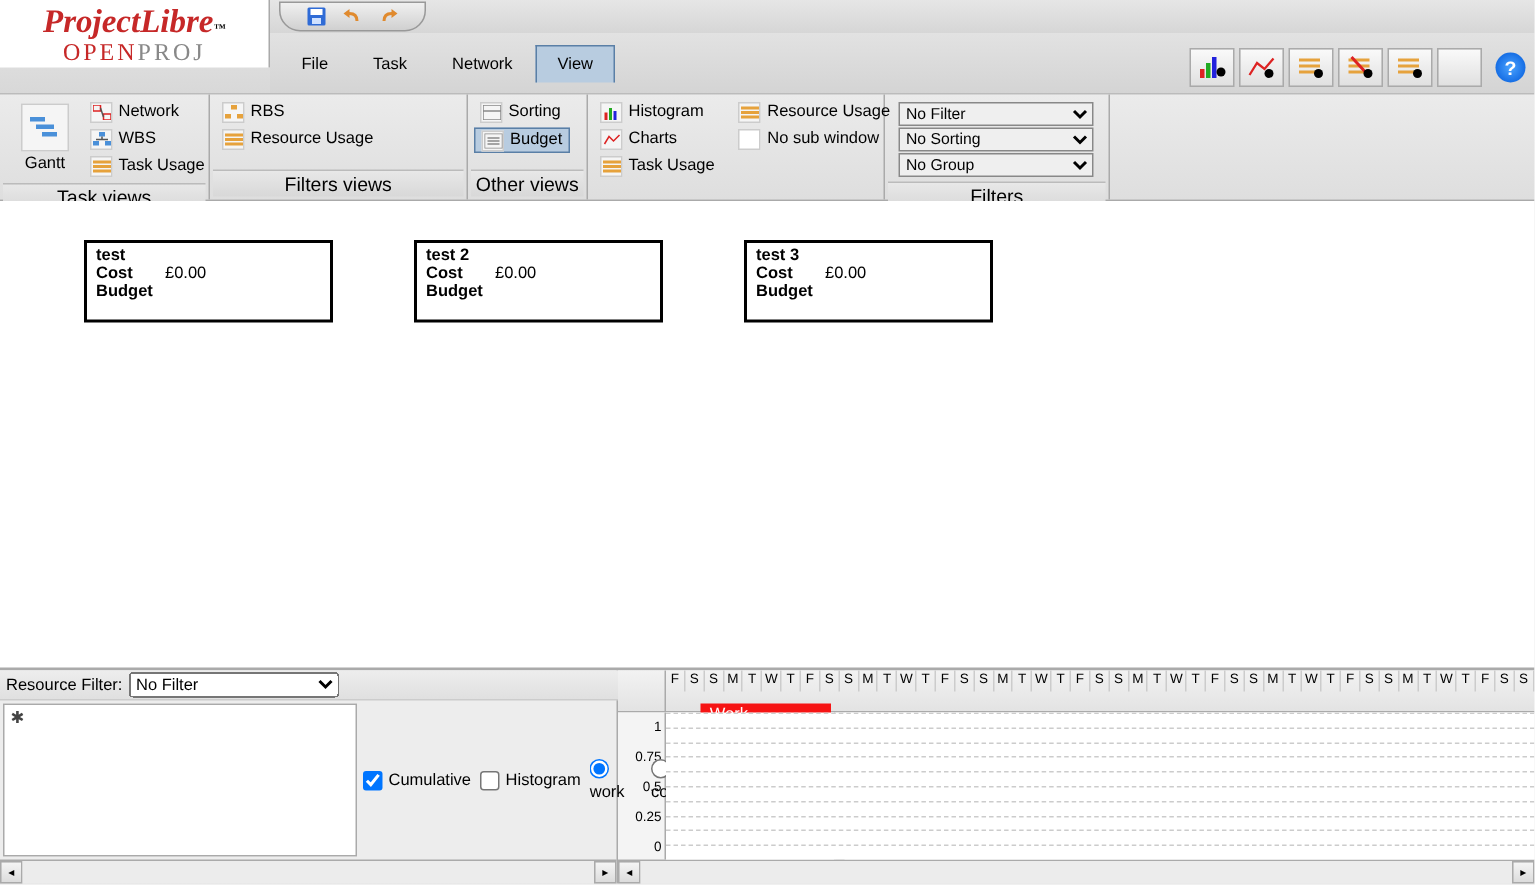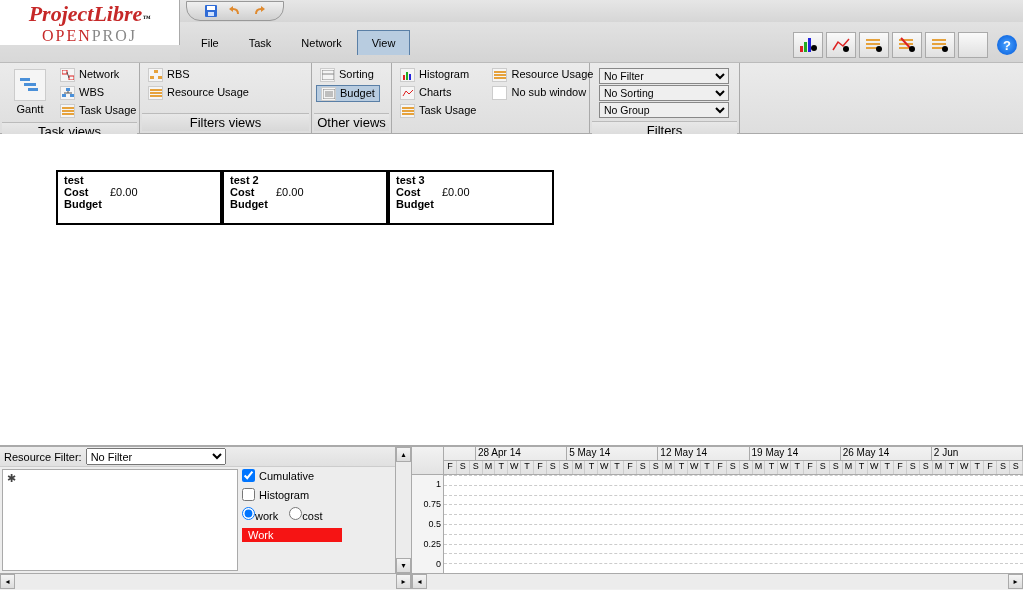--- a/index.html
+++ b/index.html
@@ -35,34 +35,34 @@
 .small-list{display:flex;flex-direction:column;gap:1px}
 .small-btn{display:flex;align-items:flex-start;gap:4px;padding:1px 4px;cursor:pointer;white-space:nowrap;height:17px}
 .small-btn.active{background:#b8cce0;border:1px solid #5a7fa6}
 .small-btn .ic{width:15px;height:14px;background:#f5f5f5;border:1px solid #ccc;display:inline-flex;align-items:center;justify-content:center;flex-shrink:0}
 .small-btn .ic.checkbox{background:#fff}
 .filter-col{display:flex;flex-direction:column;gap:1px;padding:1px 5px}
 .filter-sel{width:130px;height:16px;font-size:10.5px;border:1px solid #888}
 
 
 .main-area{background:#fff;height:312px;overflow:hidden;position:relative;border-bottom:1px solid #aaa}
-.boxes-row{display:flex;padding:36px 0 0 56px}
+.boxes-row{display:flex;gap:54px;padding:26px 0 0 56px}
 .task-box{border:2px solid #000;width:166px;height:55px;padding:2px 6px;font-size:11px}
 .task-box .title{font-weight:bold}
 .task-box .row{display:flex}
 .task-box .row .lbl{width:46px;font-weight:bold}
 
 
 .bottom-panel{height:143px;display:flex;border-top:1px solid #aaa;background:#fff}
 .bottom-left{width:412px;border-right:1px solid #aaa;display:flex;flex-direction:column;background:#ededed}
 .bl-top{height:20px;display:flex;align-items:center;gap:4px;padding:0 4px;border-bottom:1px solid #ccc;background:linear-gradient(#ededed,#e0e0e0)}
 .bl-top select{flex:0 0 140px;height:17px;font-size:11px}
 .bl-body{flex:1;display:flex}
 .bl-list{width:236px;background:#fff;border:1px solid #aaa;margin:2px;overflow:auto;position:relative}
-.bl-opts{flex:1;padding:2px;display:flex;flex-direction:column;gap:6px;position:relative}
+.bl-opts{flex:1;padding:2px;display:flex;flex-direction:row;gap:6px;position:relative}
 .opt-row{display:flex;align-items:center;gap:4px}
 .opt-row input{margin:0}
 .work-box{background:#f61414;color:#fff;padding:1px 6px;width:100px}
 .bl-scrollv{width:16px;background:linear-gradient(#e8e8e8,#d8d8d8);border-left:1px solid #aaa;display:flex;flex-direction:column}
 .sb-btn{height:15px;border:1px solid #aaa;background:linear-gradient(#f5f5f5,#dcdcdc);text-align:center;font-size:8px;line-height:13px;cursor:pointer}
 .sb-track{flex:1;background:#ececec}
 .bl-scrollh{height:16px;background:linear-gradient(#e8e8e8,#d8d8d8);border-top:1px solid #aaa;display:flex}
 .sb-btn-h{width:15px;border:1px solid #aaa;background:linear-gradient(#f5f5f5,#dcdcdc);text-align:center;font-size:8px;line-height:13px;cursor:pointer}
 .sb-track-h{flex:1;background:#ececec}
 
@@ -416,29 +416,20 @@
       <div class="sb-btn-h">◂</div>
       <div class="sb-track-h"></div>
       <div class="sb-btn-h">▸</div>
     </div>
   </div>
 
   <div class="bottom-right">
     <div class="timeline-header">
       <div class="y-axis-spacer"></div>
       <div class="time-cols">
-        <div class="date-row" id="date-row">
-          <div class="first-date" style="border-right:1px solid #aaa;border-bottom:1px solid #aaa"></div>
-        <div class="date-cell">28 Apr 14</div>
-            <div class="date-cell">5 May 14</div>
-            <div class="date-cell">12 May 14</div>
-            <div class="date-cell">19 May 14</div>
-            <div class="date-cell">26 May 14</div>
-            <div class="date-cell">2 Jun</div>
-          </div>
         <div class="day-row" id="day-row">
             <div class="day-cell">F</div>
             <div class="day-cell">S</div>
             <div class="day-cell">S</div>
             <div class="day-cell">M</div>
             <div class="day-cell">T</div>
             <div class="day-cell">W</div>
             <div class="day-cell">T</div>
             <div class="day-cell">F</div>
             <div class="day-cell">S</div>

